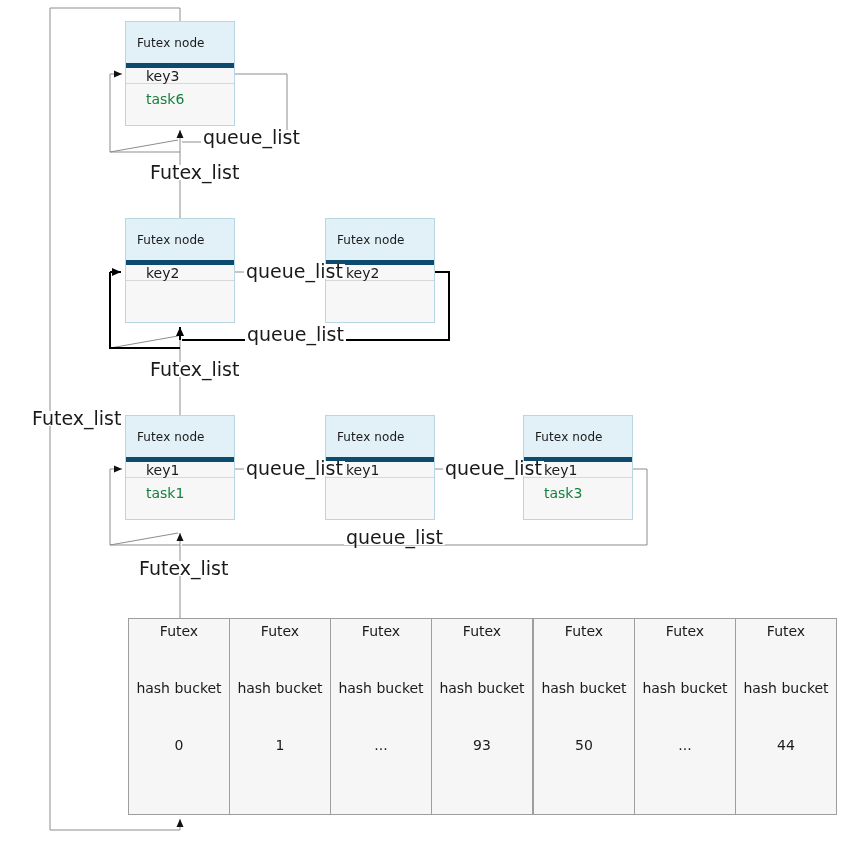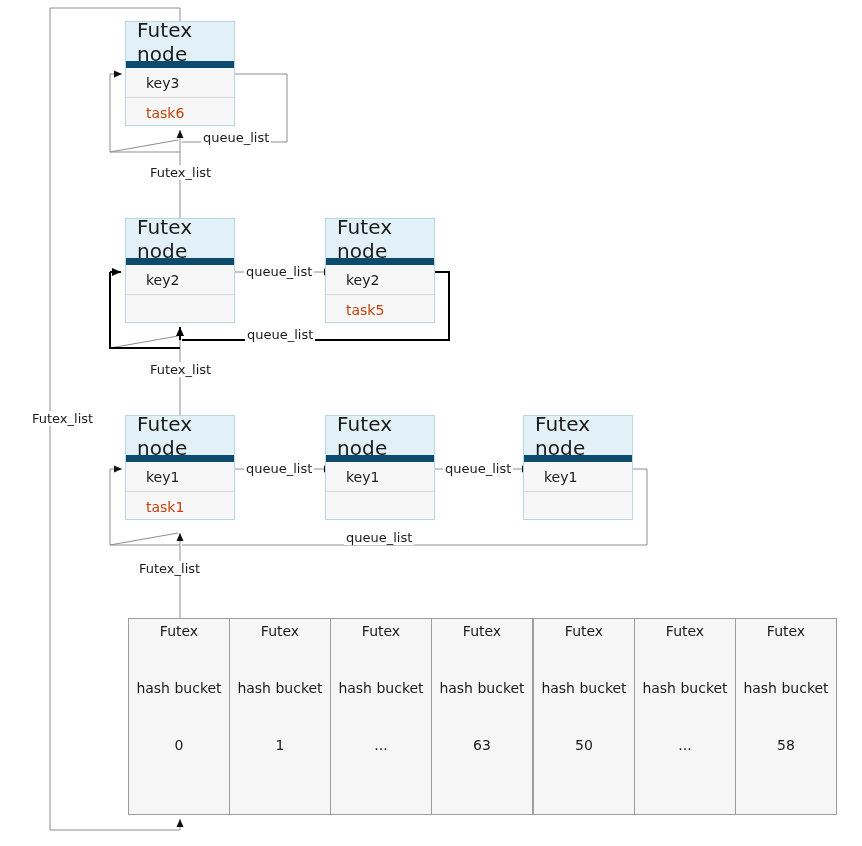--- a/index.html
+++ b/index.html
@@ -23,50 +23,50 @@
   .node{
     position:absolute;
     box-sizing:border-box;
     border:1px solid #b9d7e2;
     background:#f7f7f7;
   }
   .node-header{
     box-sizing:border-box;
     height:46px;
     background:#e2f0f7;
-    border-bottom:7px solid #0c4a6e;
+    border-bottom:5px solid #0c4a6e;
     display:flex;
     align-items:center;
     padding-left:11px;
-    font-size:20px;
+    font-size:12px;
     color:#1a1a1a;
     letter-spacing:.1px;
   }
   .node-key{
     box-sizing:border-box;
-    height:30px;
+    height:16px;
     display:flex;
     align-items:center;
     padding-left:20px;
     font-size:14px;
     color:#1a1a1a;
     border-bottom:1px solid #d8d8d8;
   }
   .node-task{
     box-sizing:border-box;
     height:30px;
     display:flex;
     align-items:center;
     padding-left:20px;
     font-size:14px;
-    color:#c2410c;
+    color:#15803d;
   }
   .wire-label{
     position:absolute;
-    font-size:13px;
+    font-size:19px;
     color:#1a1a1a;
     background:#ffffff;
     white-space:nowrap;
     line-height:15px;
     padding:0 2px;
     text-align:center;
   }
   .bucket{
     position:absolute;
     box-sizing:border-box;
@@ -156,38 +156,38 @@
   <div class="wire-label" style="left:201px;top:130px;">queue_list</div>
   <div class="wire-label" style="left:148px;top:165px;">Futex_list</div>
 
   <div class="node" style="left:125px;top:218px;width:110px;height:105px;">
     <div class="node-header">Futex node</div>
     <div class="node-key">key2</div>
   </div>
   <div class="node" style="left:325px;top:218px;width:110px;height:105px;">
     <div class="node-header">Futex node</div>
     <div class="node-key">key2</div>
-    <div class="node-task">task5</div>
   </div>
   <div class="wire-label" style="left:244px;top:264px;">queue_list</div>
   <div class="wire-label" style="left:245px;top:327px;">queue_list</div>
   <div class="wire-label" style="left:148px;top:362px;">Futex_list</div>
 
   <div class="node" style="left:125px;top:415px;width:110px;height:105px;">
     <div class="node-header">Futex node</div>
     <div class="node-key">key1</div>
     <div class="node-task">task1</div>
   </div>
   <div class="node" style="left:325px;top:415px;width:110px;height:105px;">
     <div class="node-header">Futex node</div>
     <div class="node-key">key1</div>
   </div>
   <div class="node" style="left:523px;top:415px;width:110px;height:105px;">
     <div class="node-header">Futex node</div>
     <div class="node-key">key1</div>
+    <div class="node-task">task3</div>
   </div>
   <div class="wire-label" style="left:244px;top:461px;">queue_list</div>
   <div class="wire-label" style="left:443px;top:461px;">queue_list</div>
   <div class="wire-label" style="left:344px;top:530px;">queue_list</div>
   <div class="wire-label" style="left:137px;top:561px;">Futex_list</div>
 
   <div class="wire-label" style="left:30px;top:411px;">Futex_list</div>
 
   <div class="bucket" style="left:128px;top:618px;width:102px;height:197px;">
     <span>Futex</span>
@@ -200,31 +200,31 @@
     <span>1</span>
   </div>
   <div class="bucket" style="left:330px;top:618px;width:102px;height:197px;">
     <span>Futex</span>
     <span>hash bucket</span>
     <span>...</span>
   </div>
   <div class="bucket" style="left:431px;top:618px;width:102px;height:197px;">
     <span>Futex</span>
     <span>hash bucket</span>
-    <span>63</span>
+    <span>93</span>
   </div>
   <div class="bucket" style="left:533px;top:618px;width:102px;height:197px;">
     <span>Futex</span>
     <span>hash bucket</span>
     <span>50</span>
   </div>
   <div class="bucket" style="left:634px;top:618px;width:102px;height:197px;">
     <span>Futex</span>
     <span>hash bucket</span>
     <span>...</span>
   </div>
   <div class="bucket" style="left:735px;top:618px;width:102px;height:197px;">
     <span>Futex</span>
     <span>hash bucket</span>
-    <span>58</span>
+    <span>44</span>
   </div>
 
 </div>
 
 </body></html>

